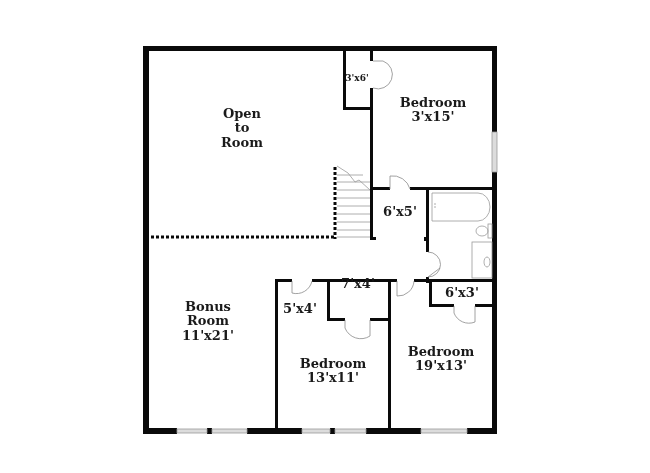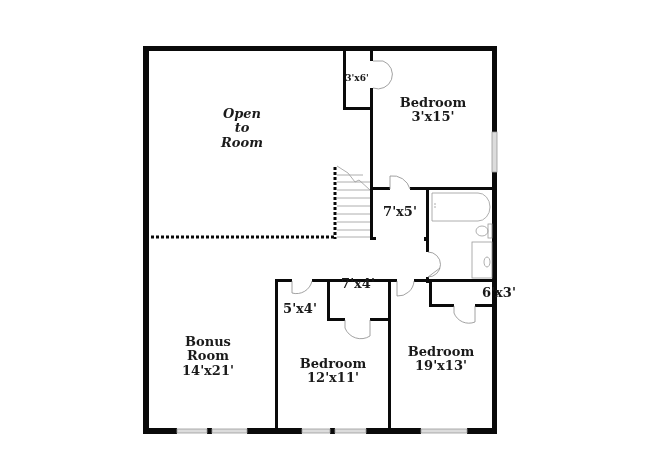--- a/index.html
+++ b/index.html
@@ -113,58 +113,58 @@
     <path d="M432,193 L478,193 A12,14 0 0 1 478,221 L432,221 Z"></path>
     <line x1="434" y1="204" x2="436" y2="204"></line>
     <line x1="434" y1="207" x2="436" y2="207"></line>
     <ellipse cx="482" cy="231" rx="6" ry="5"></ellipse>
     <rect x="488" y="224" width="4" height="14"></rect>
     <rect x="472" y="242" width="20" height="36"></rect>
     <ellipse cx="487" cy="262" rx="3" ry="5"></ellipse>
   </g>
 </svg>
 
-<div class="lbl lg" style="left:242px; top:107px;font-style:italic;">
+<div class="lbl lg" style="left:242px; top:107px;">
   <span>Open</span>
   <span>to</span>
   <span>Room</span>
 </div>
 
 <div class="lbl xs" style="left:357px; top:74px;">
   <span>3'x6'</span>
 </div>
 
 <div class="lbl lg" style="left:433px; top:96px;">
   <span>Bedroom</span>
   <span>3'x15'</span>
 </div>
 
 <div class="lbl lg" style="left:400px; top:205px;">
-  <span>7'x5'</span>
+  <span>6'x5'</span>
 </div>
 
-<div class="lbl lg" style="left:208px; top:300px;margin-top:35px;">
+<div class="lbl lg" style="left:208px; top:300px;">
   <span>Bonus</span>
   <span>Room</span>
-  <span>14'x21'</span>
+  <span>11'x21'</span>
 </div>
 
 <div class="lbl sm" style="left:300px; top:302px;text-align:right;">
   <span>5'x4'</span>
 </div>
 
 <div class="lbl sm" style="left:358px; top:277px;">
   <span>7'x4'</span>
 </div>
 
-<div class="lbl sm" style="left:462px; top:286px;margin-left:37px;">
+<div class="lbl sm" style="left:462px; top:286px;">
   <span>6'x3'</span>
 </div>
 
 <div class="lbl lg" style="left:333px; top:357px;">
   <span>Bedroom</span>
-  <span>12'x11'</span>
+  <span>13'x11'</span>
 </div>
 
 <div class="lbl lg" style="left:441px; top:345px;">
   <span>Bedroom</span>
   <span>19'x13'</span>
 </div>
 
 </body></html>

